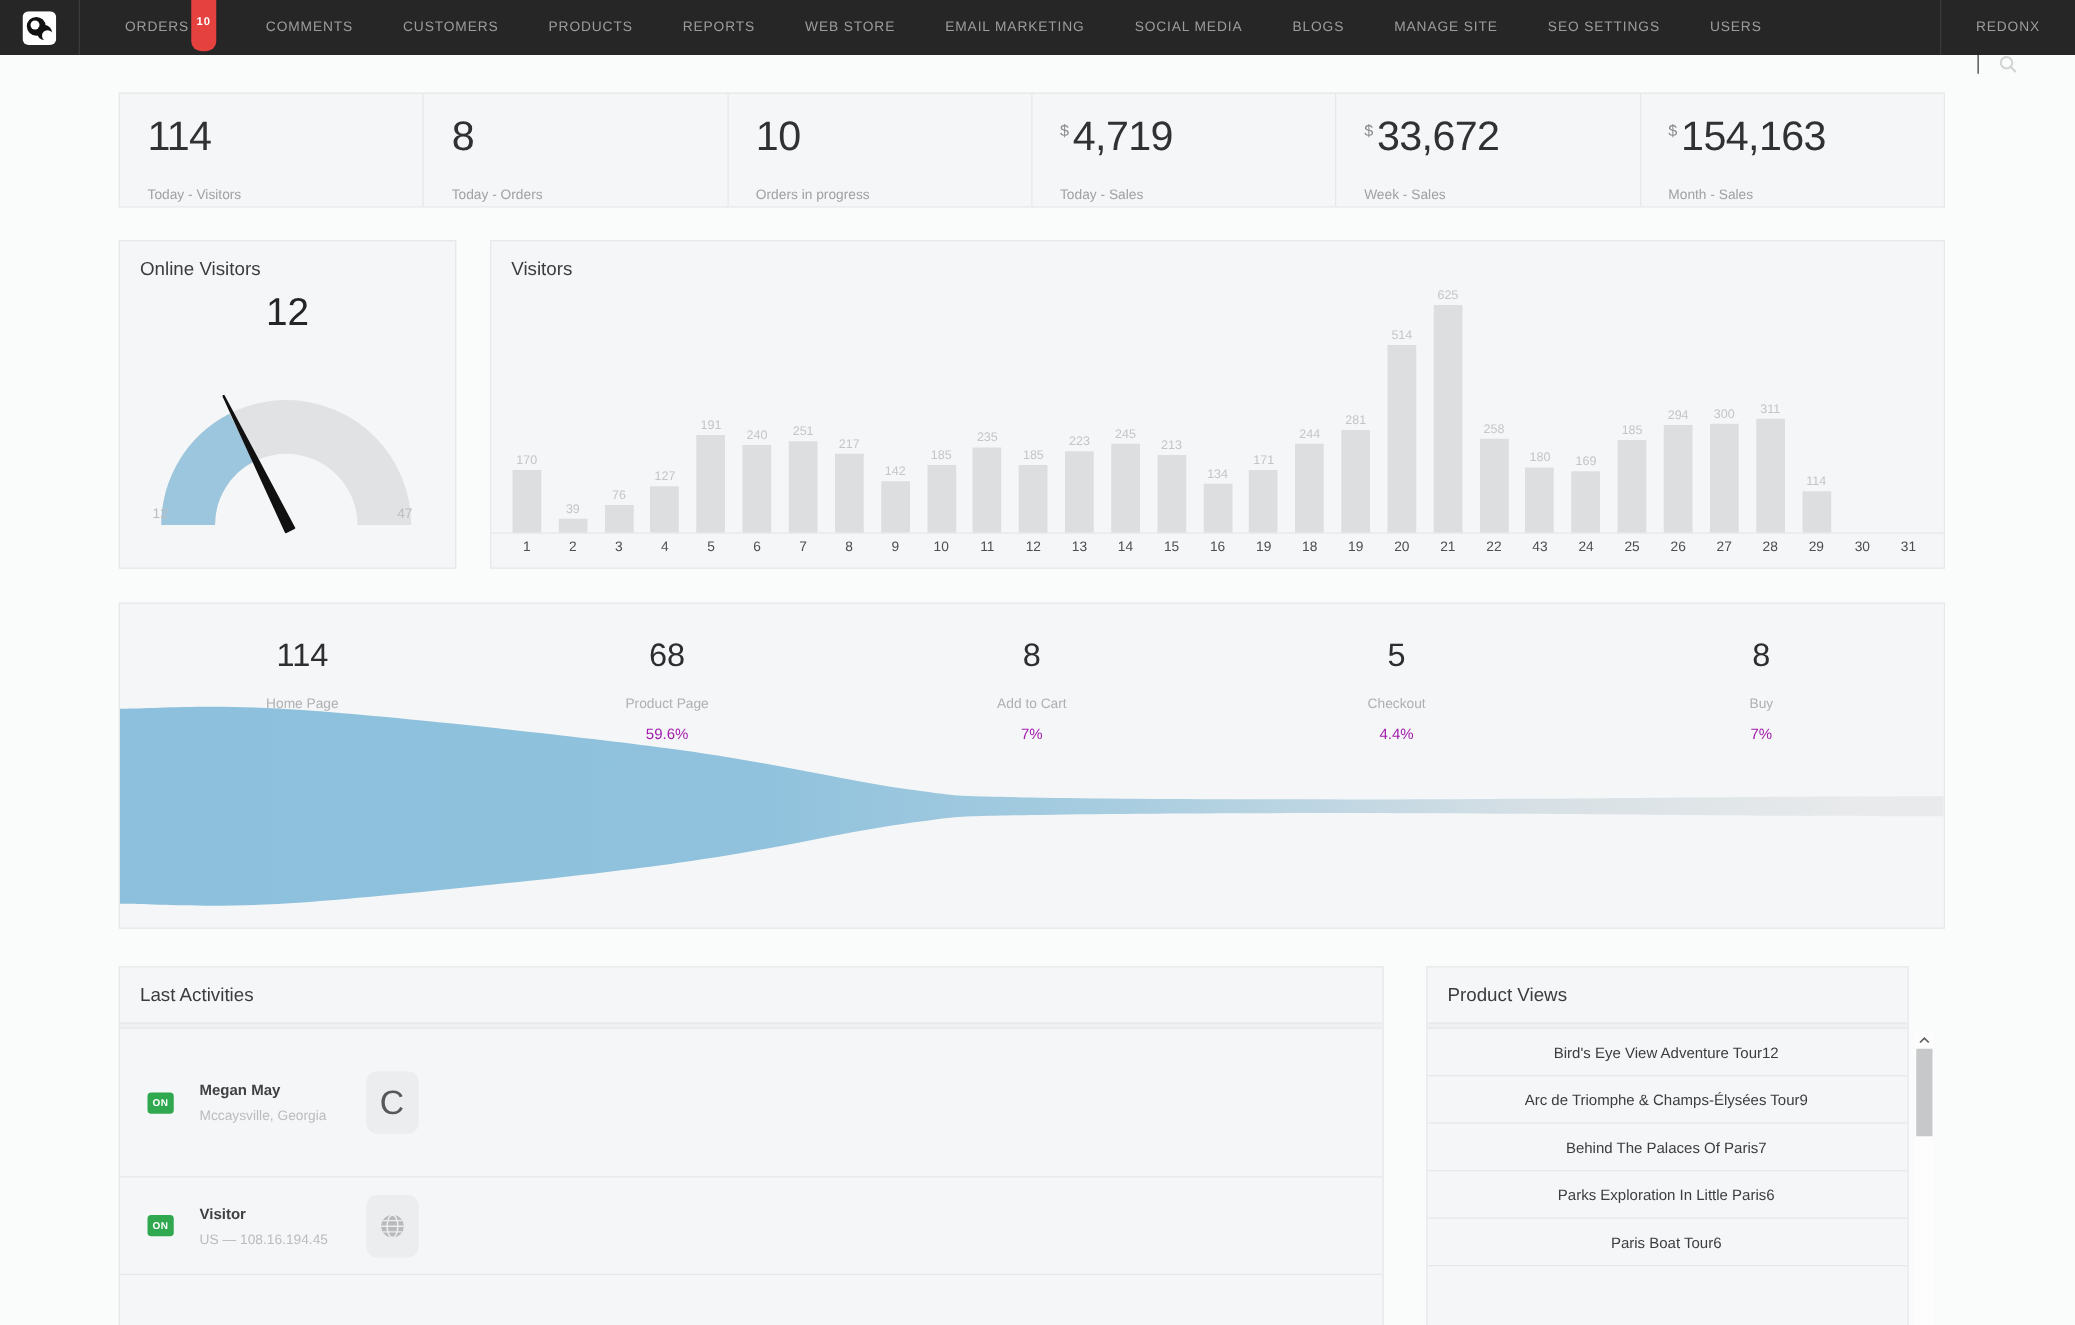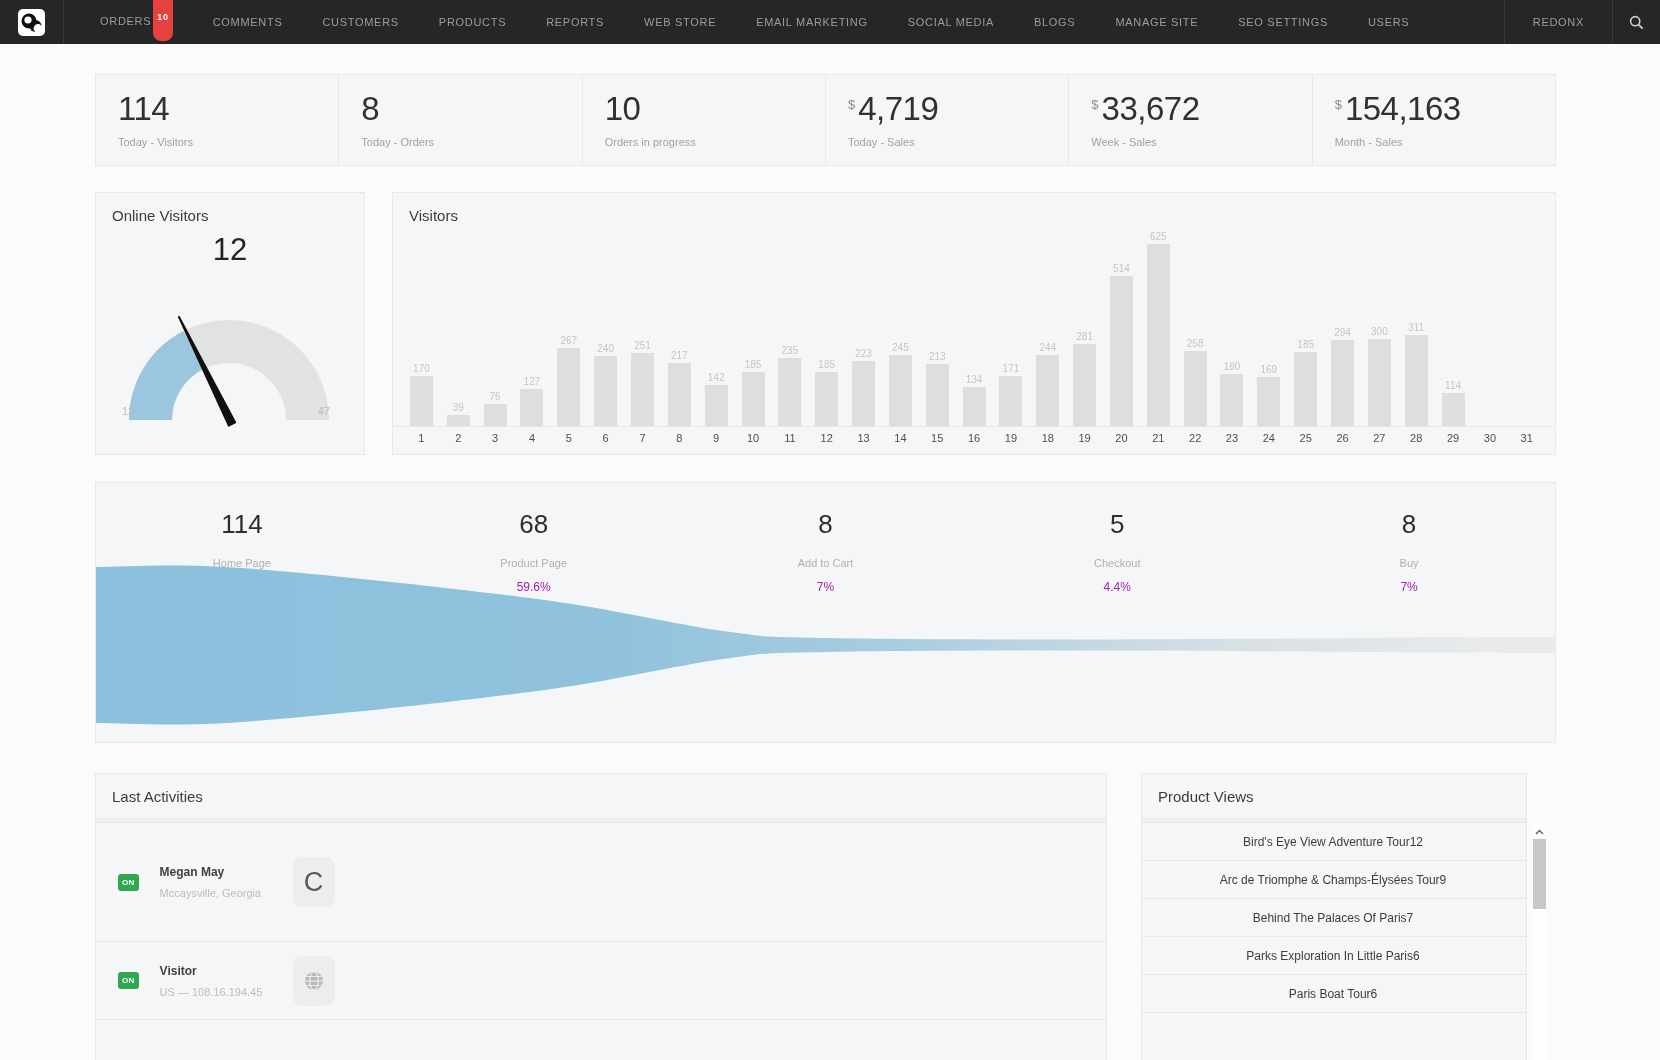--- a/index.html
+++ b/index.html
@@ -8,38 +8,38 @@
 
   
   .topnav { height:44px; background:#262626; display:flex; align-items:center; }
   .logo-wrap { width:64px; height:44px; display:flex; align-items:center; justify-content:center;
                border-right:1px solid #3a3a3a; cursor:pointer; }
   .nav-menu { display:flex; align-items:center; margin-left:16px; height:100%; }
   .nav-item { padding:0 20px; line-height:44px; font-size:11px; letter-spacing:.7px;
               color:#9c9c9c; cursor:pointer; white-space:nowrap; }
   .nav-badge { display:inline-block; background:#e5413e; color:#fff; font-size:9px; font-weight:bold;
                padding:2px 4px; border-radius:8px; margin-left:2px; position:relative; top:-5px; }
-  .nav-right { margin-left:auto; display:flex; align-items:center; height:100%; }
+  .nav-right { margin-left:auto; display:flex; align-items:center; height:100%;flex-direction:column; }
   .nav-account { padding:0 28px; line-height:44px; border-left:1px solid #3a3a3a; font-size:11px;
                  letter-spacing:.7px; color:#9c9c9c; cursor:pointer; }
   .nav-search { width:48px; height:44px; border-left:1px solid #3a3a3a; display:flex;
                 align-items:center; justify-content:center; cursor:pointer; }
 
   
   .content { padding:30px 104px 0 95px; }
   .card { background:#f5f6f7; border:1px solid #e7e8e9; }
   .card-title { font-size:15px; font-weight:400; color:#3a3c3e; padding:14px 16px 0; }
 
   
   .stats { display:flex; height:92px; }
   .stat-cell { flex:1; border-right:1px solid #e7e8e9; padding:15px 0 0 22px; }
   .stat-cell:last-child { border-right:none; }
   .stat-value { font-size:33px; color:#2f3133; letter-spacing:-.5px; }
   .stat-cur { font-size:13px; color:#8a8c8e; position:relative; top:-11px; margin-right:3px; letter-spacing:0; }
-  .stat-label { font-size:11px; color:#9fa1a3; margin-top:8px; }
+  .stat-label { font-size:11px; color:#9fa1a3; margin-top:22px; }
 
   
   .row2 { display:flex; gap:27px; margin-top:26px; }
   .gauge-card { width:270px; height:263px; flex:none; position:relative; overflow:hidden; }
   .gauge-value { text-align:center; font-size:31px; color:#232527; margin-top:8px; }
   .gauge-wrap { position:relative; margin-top:4px; height:160px; }
   .gauge-wrap svg { position:absolute; left:0; top:0; }
   .gauge-min { position:absolute; left:26px; top:133px; font-size:11px; color:#babcbe; }
   .gauge-max { position:absolute; right:34px; top:133px; font-size:11px; color:#babcbe; }
 
@@ -185,21 +185,21 @@
             </div>
             <div class="bar-col">
               <div class="bar-val">76</div>
               <div class="bar" style="height: 22px;"></div>
             </div>
             <div class="bar-col">
               <div class="bar-val">127</div>
               <div class="bar" style="height: 37px;"></div>
             </div>
             <div class="bar-col">
-              <div class="bar-val">267</div>
+              <div class="bar-val">191</div>
               <div class="bar" style="height: 78px;"></div>
             </div>
             <div class="bar-col">
               <div class="bar-val">240</div>
               <div class="bar" style="height: 70px;"></div>
             </div>
             <div class="bar-col">
               <div class="bar-val">251</div>
               <div class="bar" style="height: 73px;"></div>
             </div>
@@ -310,21 +310,21 @@
             <div class="bar-x-label">13</div>
             <div class="bar-x-label">14</div>
             <div class="bar-x-label">15</div>
             <div class="bar-x-label">16</div>
             <div class="bar-x-label">19</div>
             <div class="bar-x-label">18</div>
             <div class="bar-x-label">19</div>
             <div class="bar-x-label">20</div>
             <div class="bar-x-label">21</div>
             <div class="bar-x-label">22</div>
-            <div class="bar-x-label">23</div>
+            <div class="bar-x-label">43</div>
             <div class="bar-x-label">24</div>
             <div class="bar-x-label">25</div>
             <div class="bar-x-label">26</div>
             <div class="bar-x-label">27</div>
             <div class="bar-x-label">28</div>
             <div class="bar-x-label">29</div>
             <div class="bar-x-label">30</div>
             <div class="bar-x-label">31</div>
           </div>
       </section>

